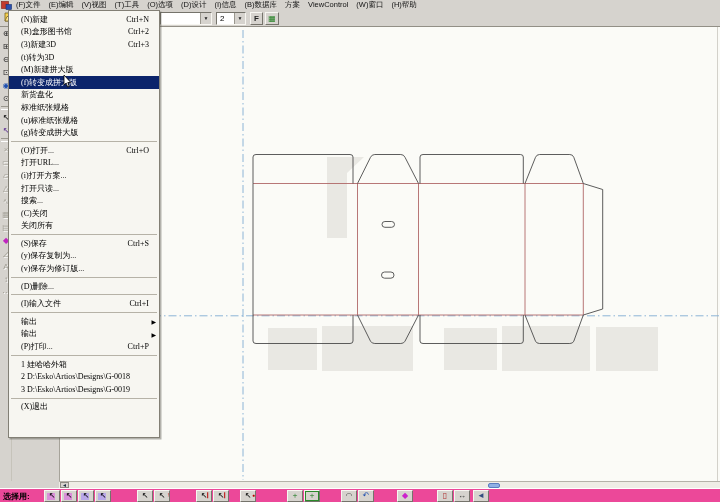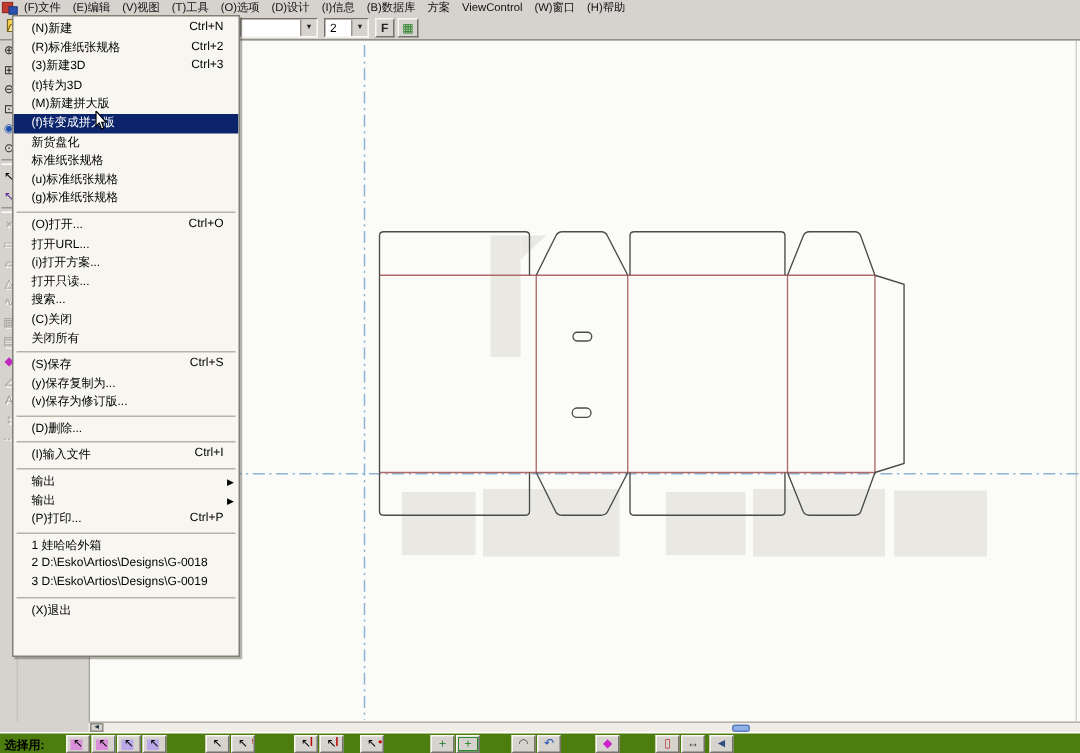--- a/index.html
+++ b/index.html
@@ -38,35 +38,35 @@
   #drawing-svg{position:absolute;left:0;top:0;z-index:2;pointer-events:none;}
   
   #hscroll{position:absolute;left:59px;top:481px;width:661px;height:7px;background:#efede6;
            border-top:1px solid #b5b2a9;box-sizing:border-box;z-index:4;}
   #hs-left{position:absolute;left:1px;top:0px;width:9px;height:6px;background:#d6d3ce;border:1px solid #8f8d84;
            font-size:5px;line-height:4px;text-align:center;color:#234;box-sizing:border-box;}
   #hs-thumb{position:absolute;left:429px;top:0.5px;width:12px;height:5px;background:#8fb0e4;
             border:1px solid #5b7cc0;border-radius:2px;box-sizing:border-box;}
   
   #statusbar{position:absolute;left:0;top:488px;width:720px;height:14px;border-top:1px solid #fff;
-             box-sizing:border-box;z-index:6;background:#4d7c0f;}
+             box-sizing:border-box;z-index:6;background:#ec4899;}
   #sb-label{position:absolute;left:3px;top:2px;font-size:8px;font-weight:bold;color:#000;}
   .bgrp{position:absolute;top:1px;display:flex;}
   .bbtn{width:16px;height:12px;background:#d6d3ce;border:1px solid;border-color:#f7f6f1 #75736b #75736b #f7f6f1;
         margin-right:1px;font-size:8px;line-height:10px;text-align:center;position:relative;box-sizing:border-box;}
   .bbtn .accent{position:absolute;left:2px;top:2px;width:8px;height:7px;}
   .bbtn .g{position:relative;z-index:1;}
   .bbtn .mark{position:absolute;right:0px;top:-1px;font-size:5px;color:#b00;z-index:2;}
   .bbtn.boxed{box-shadow:inset 0 0 0 1px #2a8a2a;}
   
   #file-menu{position:absolute;left:8px;top:10px;width:152px;height:428px;background:#f7f6f1;
              border:1px solid #827f75;box-shadow:1.5px 1.5px 0 rgba(90,88,80,.45);z-index:10;
              padding-top:2px;box-sizing:border-box;overflow:hidden;}
-  .mi{height:12.6px;display:flex;align-items:flex-start;font-size:8px;color:#000;padding:0 4px 0 12px;
-      position:relative;white-space:nowrap;}
+  .mi{height:12.6px;display:flex;align-items:center;font-size:8px;color:#000;padding:0 4px 0 12px;
+      position:relative;white-space:nowrap;font-family:Liberation Serif, serif;}
   .mi .sc{margin-left:auto;padding-right:6px;}
   .mi .sub{position:absolute;right:3px;top:3px;font-size:6px;}
   .mi.hl{background:#0b246b;color:#fff;}
   .msep{height:1px;background:#b6b2a7;margin:2px 2px;}
   #cursor{position:absolute;left:63px;top:74px;z-index:12;}
 </style>
 </head>
 <body>
 
 <div id="app">
@@ -214,21 +214,21 @@
         <div class="bbtn"><span class="g" style="color: rgb(51, 77, 128);">◄</span></div>
       </div>
     </div>
 
   <div id="file-menu">
       <div class="mi">
         <span>(N)新建</span>
         <span class="sc">Ctrl+N</span>
       </div>
       <div class="mi">
-        <span>(R)标准纸张规格</span>
+        <span>(R)盒形图书馆</span>
         <span class="sc">Ctrl+2</span>
       </div>
       <div class="mi">
         <span>(3)新建3D</span>
         <span class="sc">Ctrl+3</span>
       </div>
       <div class="mi">
         <span>(t)转为3D</span>
       </div>
       <div class="mi">
@@ -240,21 +240,21 @@
       <div class="mi">
         <span>新货盘化</span>
       </div>
       <div class="mi">
         <span>标准纸张规格</span>
       </div>
       <div class="mi">
         <span>(u)标准纸张规格</span>
       </div>
       <div class="mi">
-        <span>(g)标准纸张规格</span>
+        <span>(g)转变成拼大版</span>
       </div>
       <div class="msep"></div>
       <div class="mi">
         <span>(O)打开...</span>
         <span class="sc">Ctrl+O</span>
       </div>
       <div class="mi">
         <span>打开URL...</span>
       </div>
       <div class="mi">

